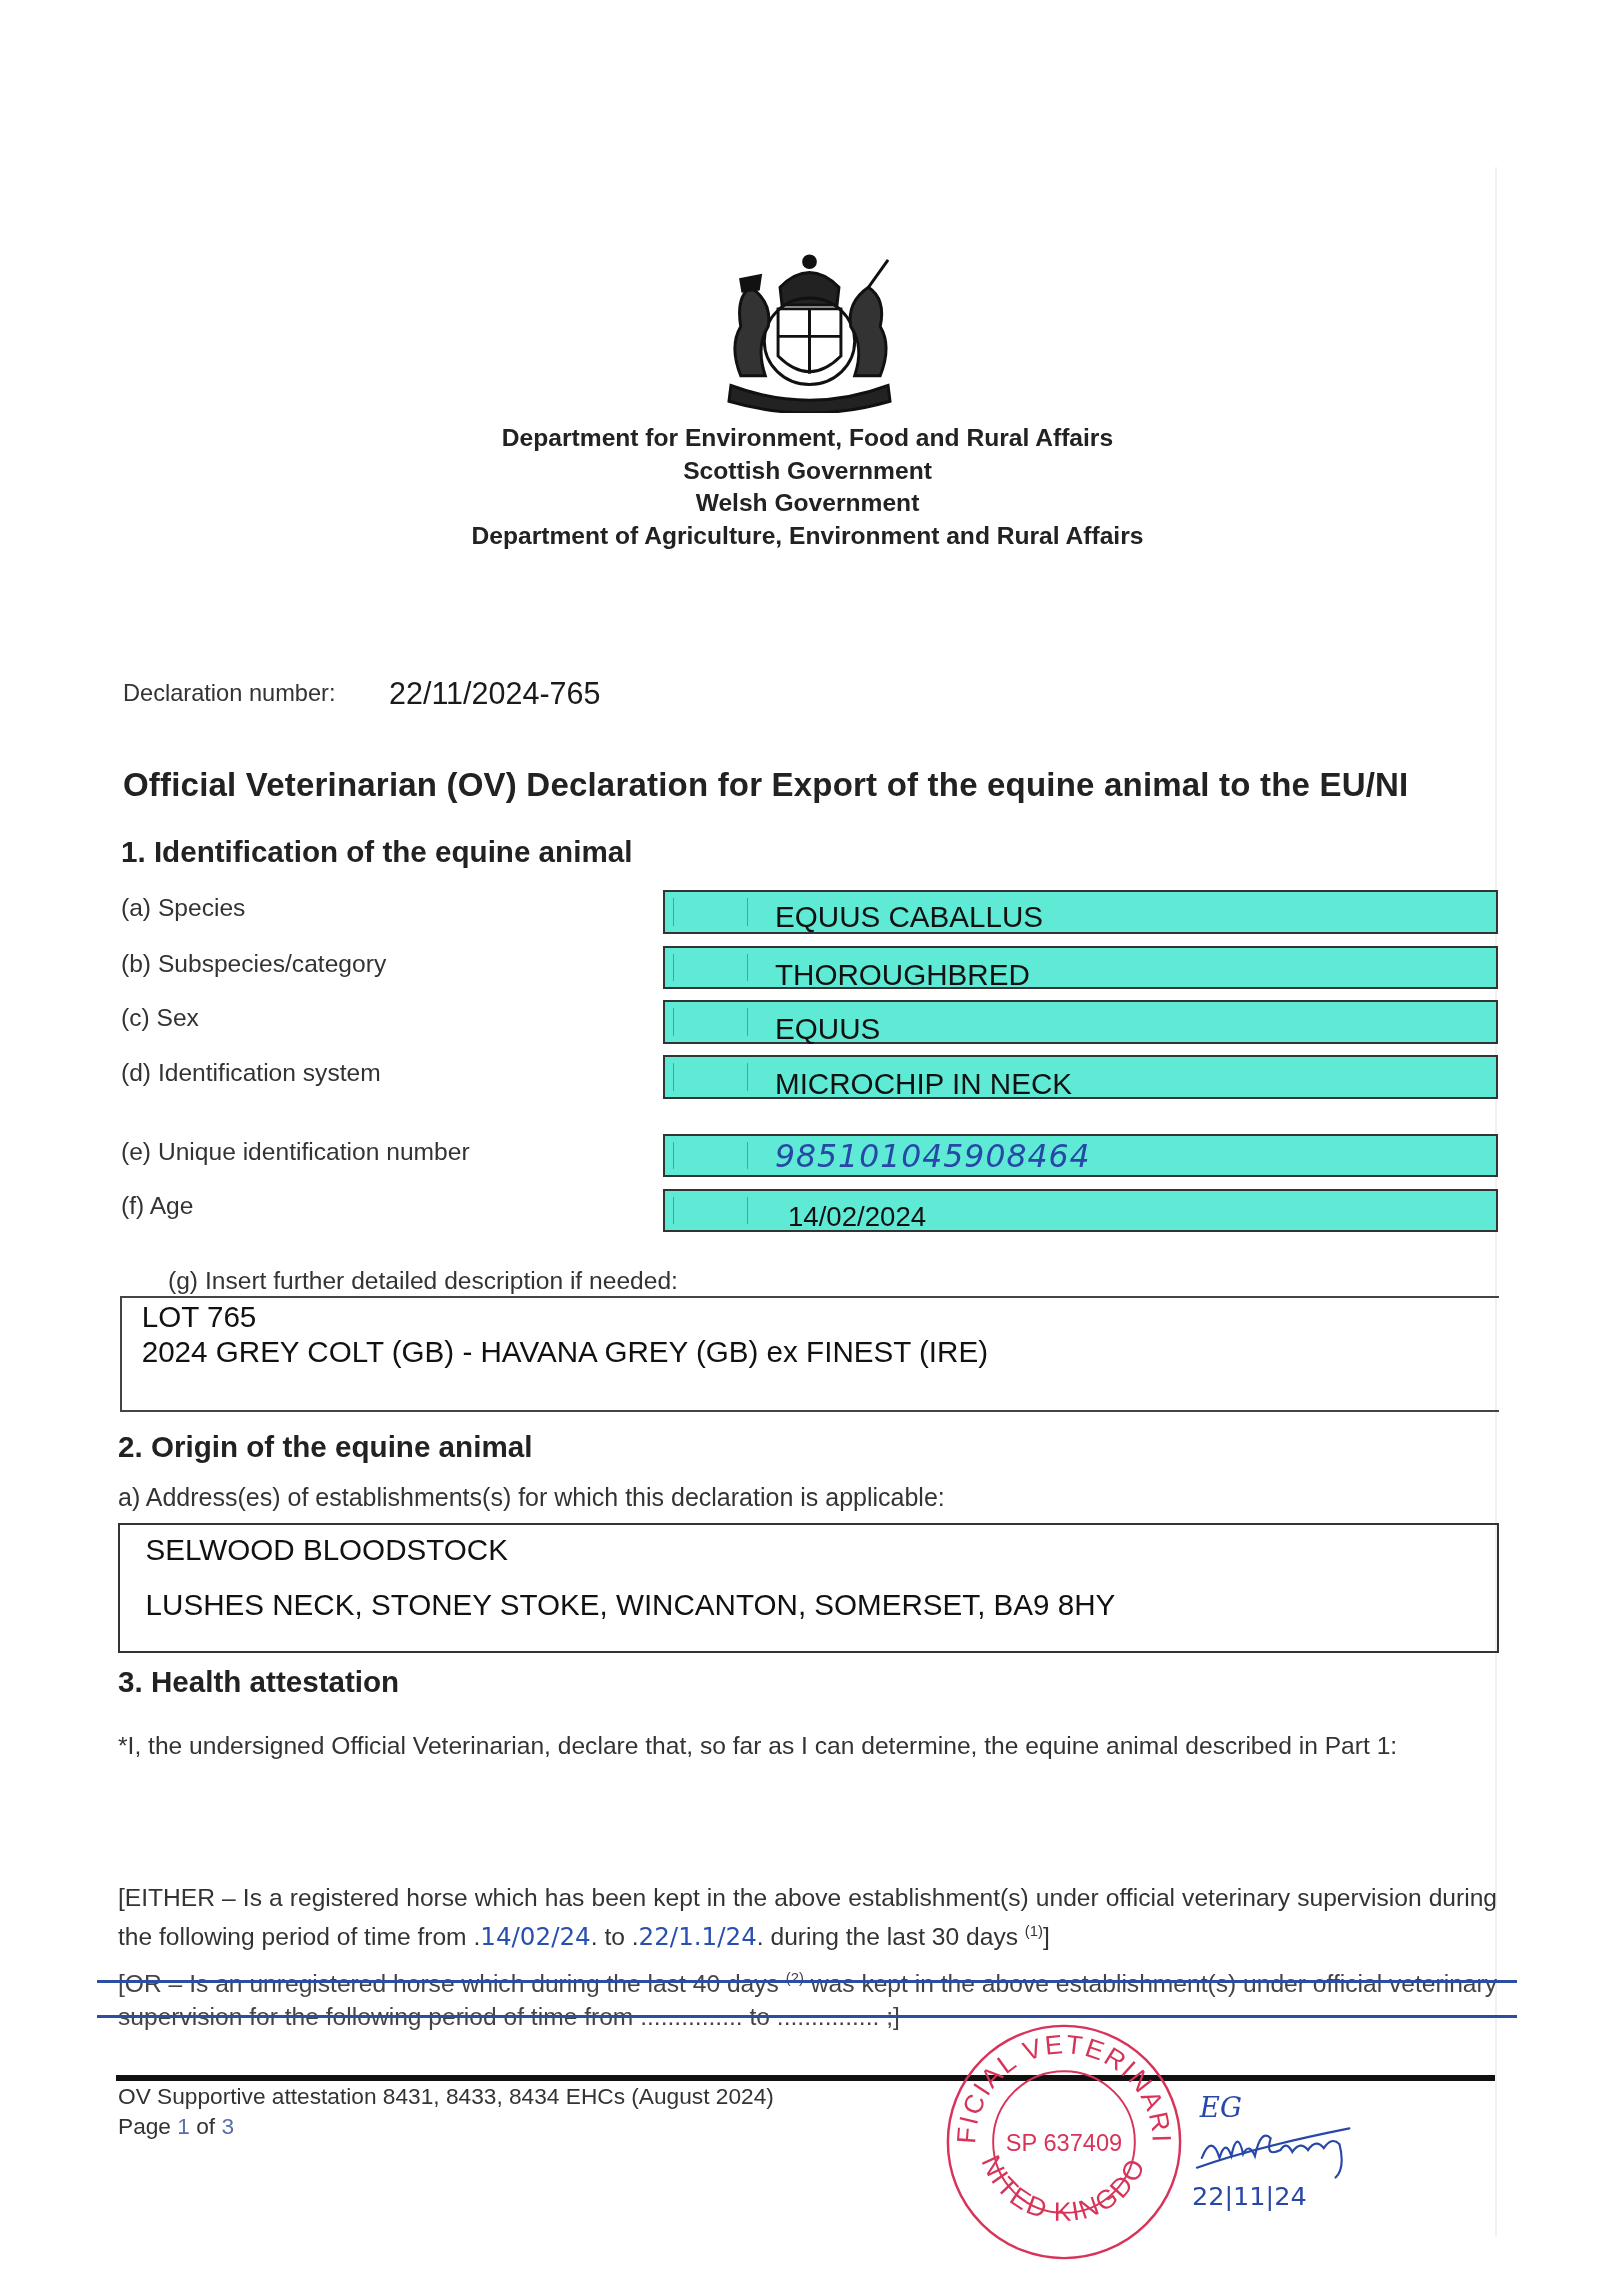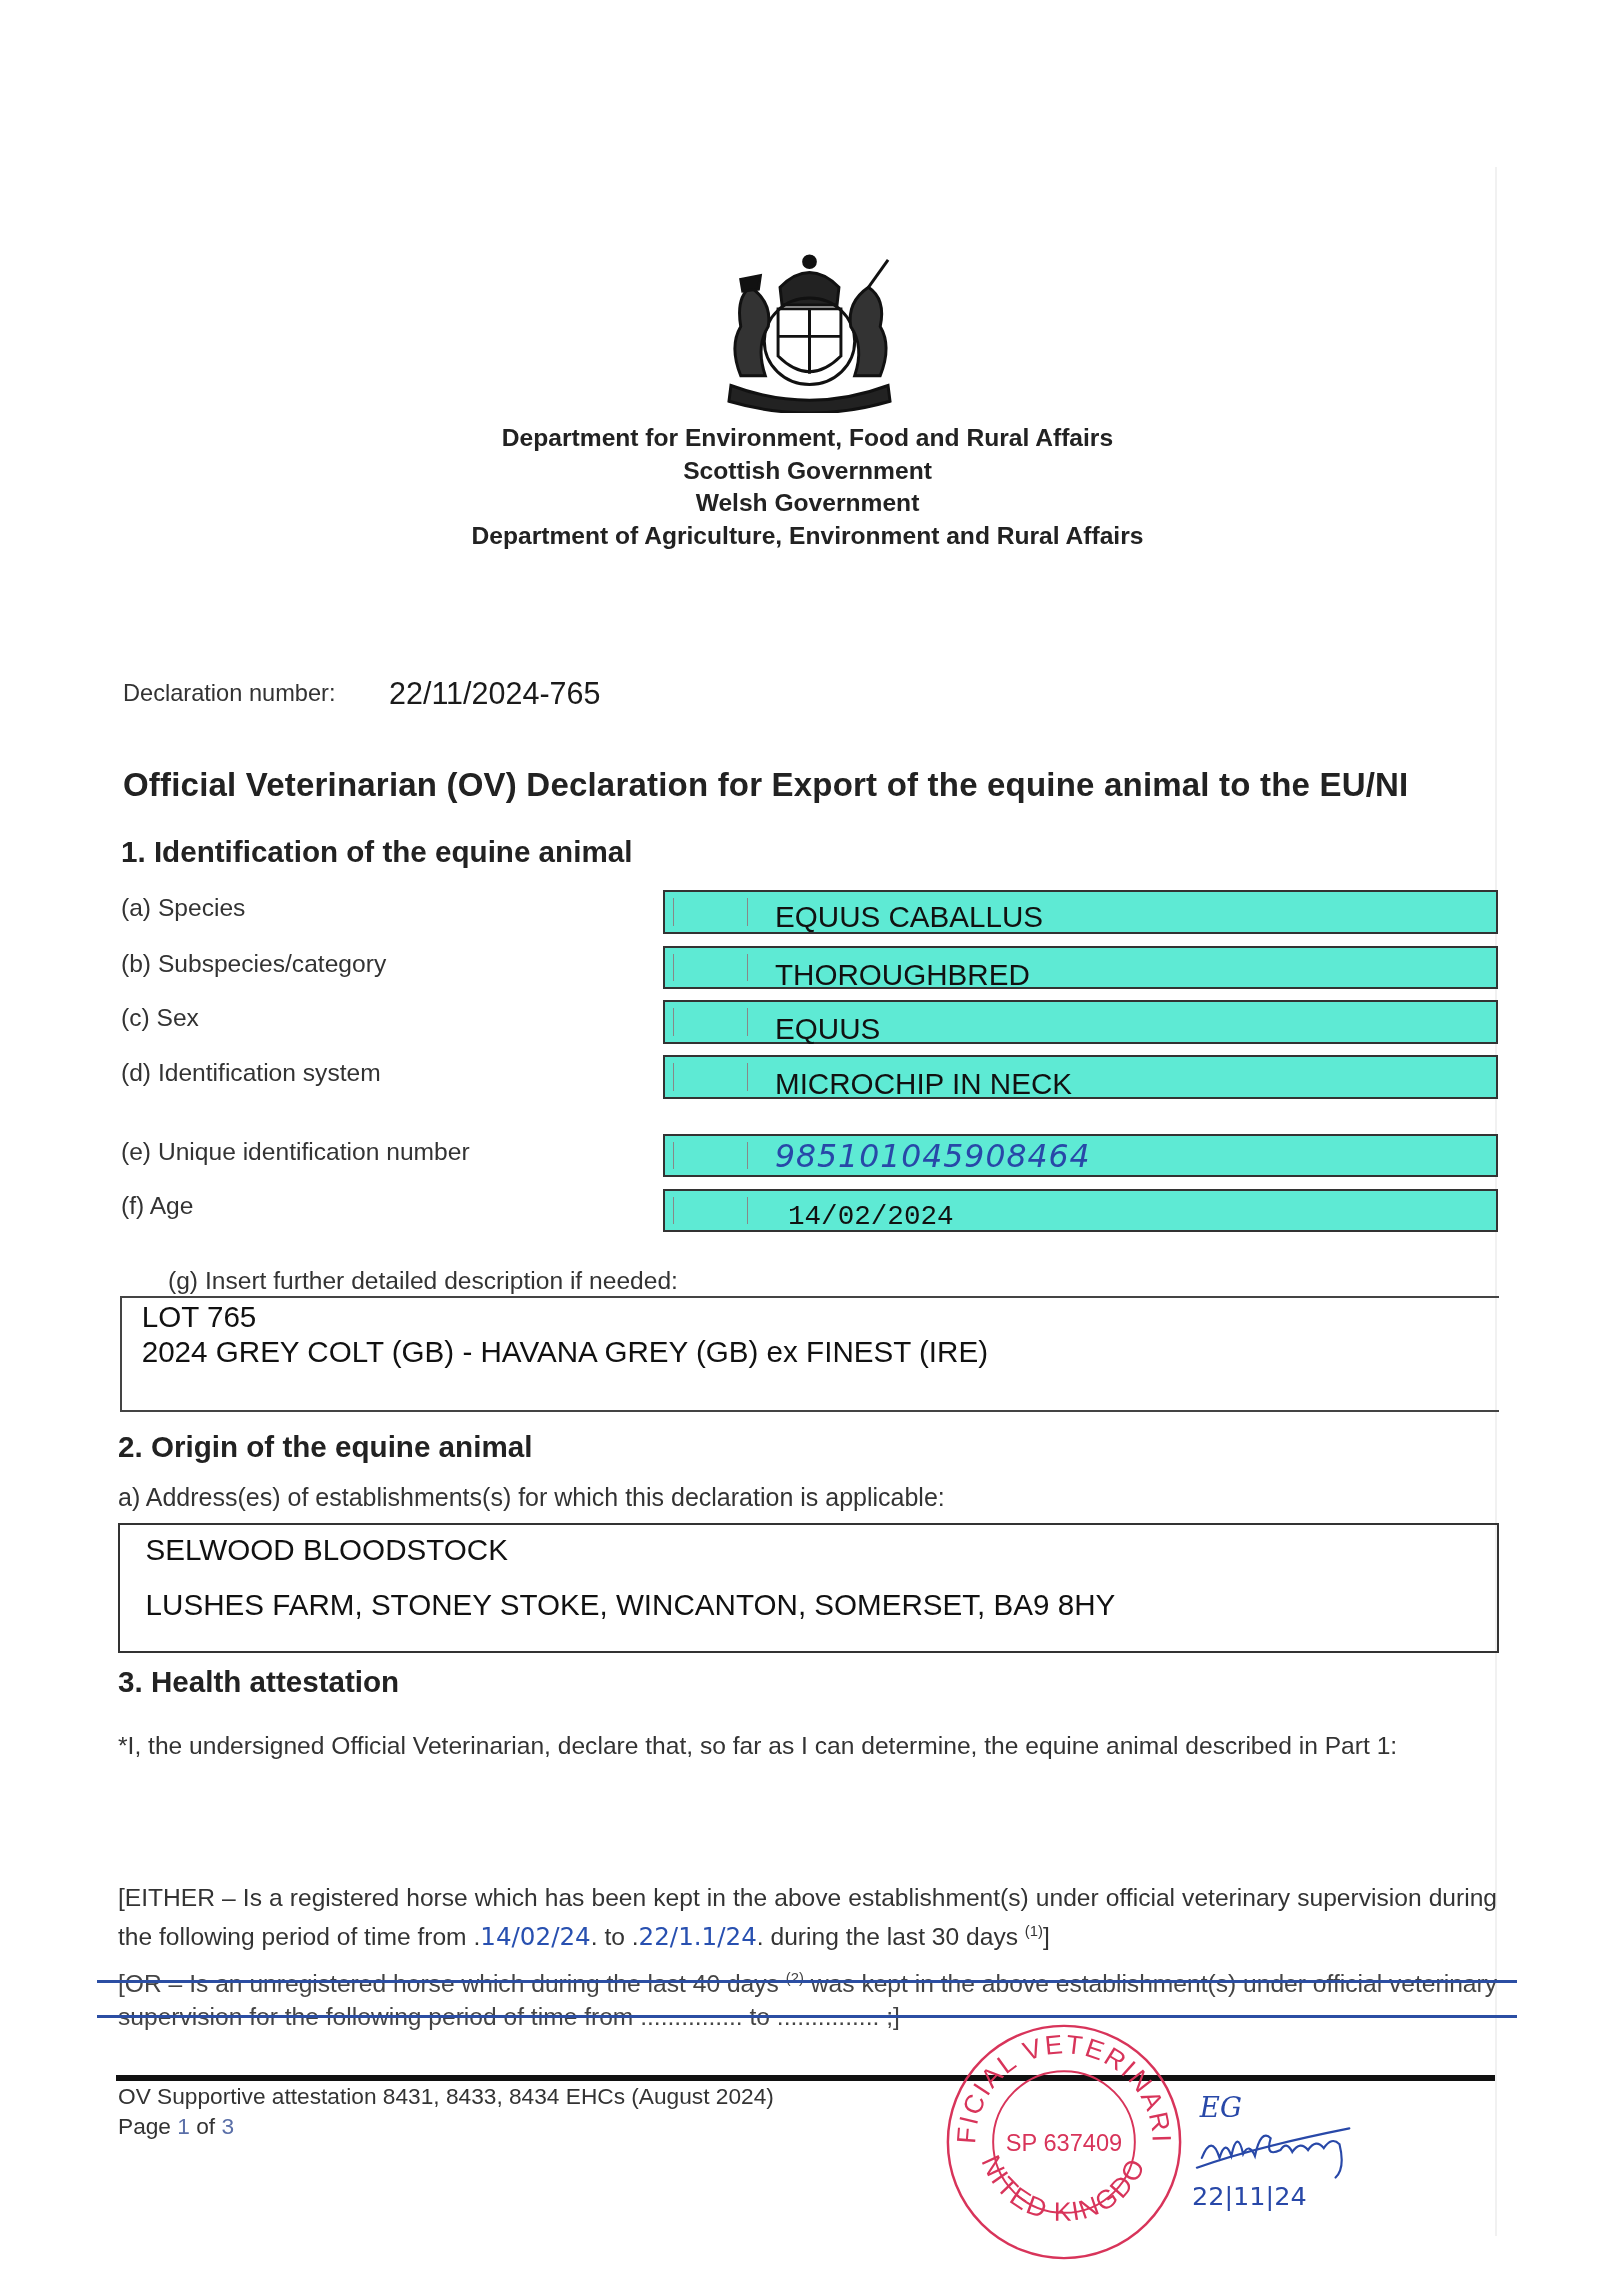--- a/index.html
+++ b/index.html
@@ -123,34 +123,34 @@
 <div class="abs field-box" style="top:1134px; height:43px;">
   <span class="tick1"></span>
     <span class="tick2"></span>
   <span class="val hand">985101045908464</span>
 </div>
 
 <div class="abs field-label" style="top:1192px;">(f) Age</div>
 <div class="abs field-box" style="top:1189px; height:43px;">
   <span class="tick1"></span>
     <span class="tick2"></span>
-  <span class="val" style="left:123px; top:9.9px; font-size:27.6px;font-family:Liberation Mono, monospace;">14/02/2024</span>
+  <span class="val" style="left:123px; top:9.9px; font-size:27.6px;">14/02/2024</span>
 </div>
 
 <div class="abs g-label">(g) Insert further detailed description if needed:</div>
 <div class="abs g-box">
   <div class="line" style="top:2px;">LOT 765</div>
   <div class="line" style="top:37px;">2024 GREY COLT (GB) - HAVANA GREY (GB) ex FINEST (IRE)</div>
 </div>
 
 <div class="abs section-h" style="left:118px; top:1430px;">2. Origin of the equine animal</div>
 <div class="abs addr-label">a) Address(es) of establishments(s) for which this declaration is applicable:</div>
 <div class="abs addr-box">
   <div class="line" style="top:7.9px;">SELWOOD BLOODSTOCK</div>
-  <div class="line" style="top:63px;">LUSHES FARM, STONEY STOKE, WINCANTON, SOMERSET, BA9 8HY</div>
+  <div class="line" style="top:63px;">LUSHES NECK, STONEY STOKE, WINCANTON, SOMERSET, BA9 8HY</div>
 </div>
 
 <div class="abs section-h" style="left:118px; top:1665px;">3. Health attestation</div>
 
 <div class="abs para" style="top:1730px;">*I, the undersigned Official Veterinarian, declare that, so far as I can determine, the equine animal described in Part 1:</div>
 
 <div class="abs para" style="top:1846px;margin-top:36px;">
   <span>[EITHER – Is a registered horse which has been kept in the above establishment(s) under official veterinary supervision during the following period of time from .</span><span class="hand-date">14/02/24</span><span>. to .</span><span class="hand-date">22/1.1/24</span><span>. during the last 30 days </span><sup>(1)</sup><span>]</span>
 </div>
 

